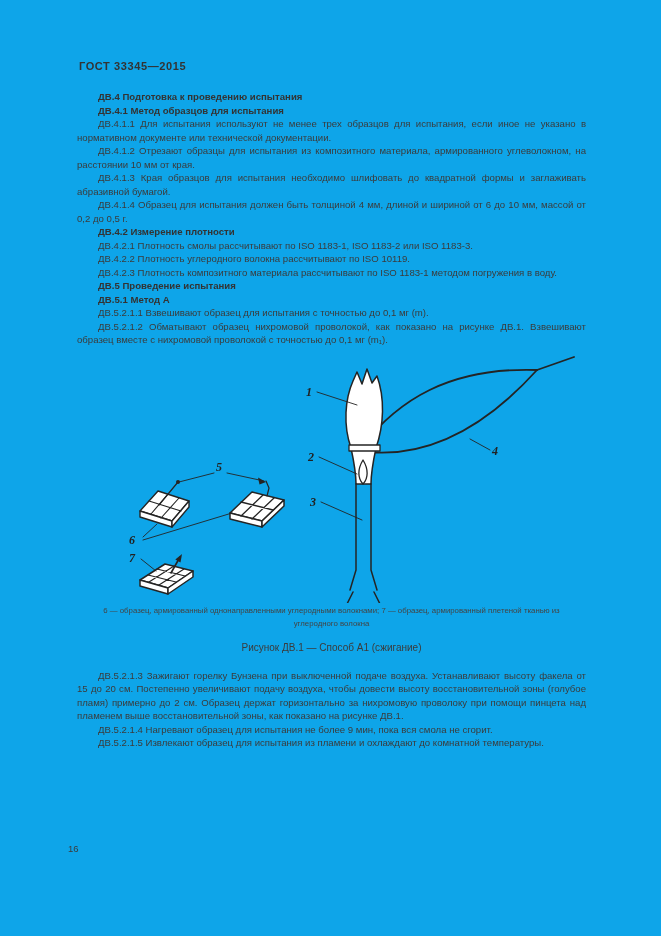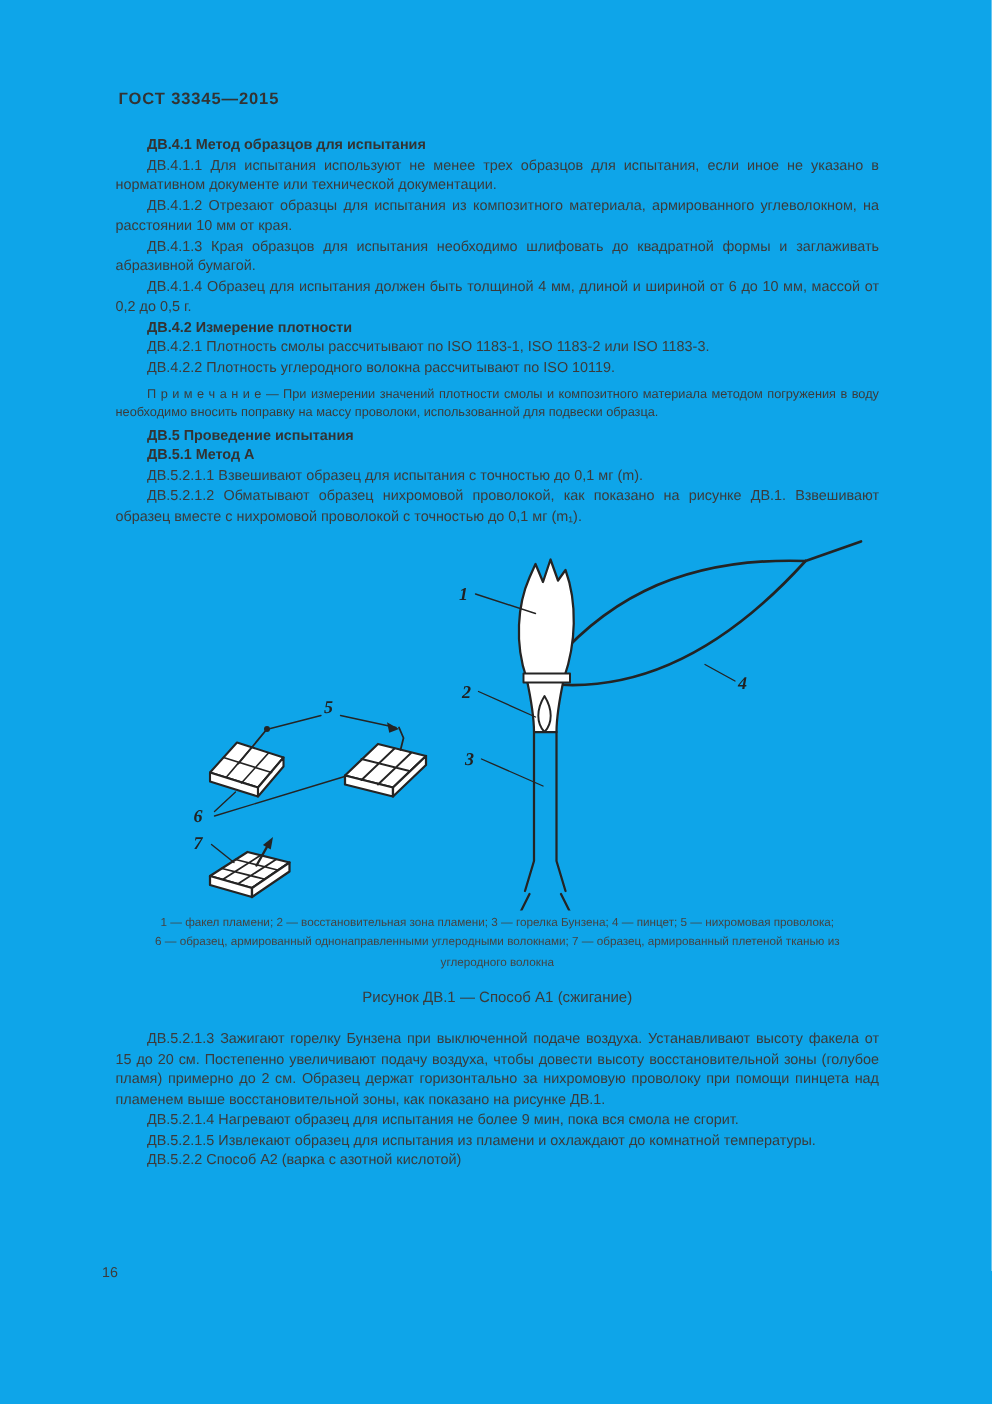--- a/index.html
+++ b/index.html
@@ -38,29 +38,30 @@
   }
 </style>
 </head>
 <body>
 
 <div class="page">
 
   <div class="doc-header">ГОСТ  33345—2015</div>
 
   <div class="body-col">
+    <p class="h">ДВ.4  Подготовка к проведению испытания</p>
     <p class="h">ДВ.4.1  Метод образцов для испытания</p>
     <p>ДВ.4.1.1  Для испытания используют не менее трех образцов для испытания, если иное не указано в нормативном документе или технической документации.</p>
     <p>ДВ.4.1.2  Отрезают образцы для испытания из композитного материала, армированного углеволокном, на расстоянии 10 мм от края.</p>
     <p>ДВ.4.1.3  Края образцов для испытания необходимо шлифовать до квадратной формы и заглаживать абразивной бумагой.</p>
     <p>ДВ.4.1.4  Образец для испытания должен быть толщиной 4 мм, длиной и шириной от 6 до 10 мм, массой от 0,2 до 0,5 г.</p>
     <p class="h">ДВ.4.2  Измерение плотности</p>
     <p>ДВ.4.2.1  Плотность смолы рассчитывают по ISO 1183-1, ISO 1183-2 или ISO 1183-3.</p>
     <p>ДВ.4.2.2  Плотность углеродного волокна рассчитывают по ISO 10119.</p>
-    <p class="note">П р и м е ч а н и е  —  При измерении значений плотности смолы и композитного материала методом погружения в воду необходимо вносить поправку на массу проволоки, использованной для подвески образца.</p>
+    <p>ДВ.4.2.3  Плотность композитного материала рассчитывают по ISO 1183-1 методом погружения в воду.</p>
     <p class="h">ДВ.5  Проведение испытания</p>
     <p class="h">ДВ.5.1  Метод А</p>
     <p>ДВ.5.2.1.1  Взвешивают образец для испытания с точностью до 0,1 мг (m).</p>
     <p>ДВ.5.2.1.2  Обматывают образец нихромовой проволокой, как показано на рисунке ДВ.1. Взвешивают образец вместе с нихромовой проволокой с точностью до 0,1 мг (m₁).</p>
 
     <div class="figure-wrap">
       <svg width="522" height="250" viewBox="75 410 522 250">
         <g stroke="#242424" fill="none" stroke-width="1.5" stroke-linejoin="round" stroke-linecap="round">
 
           <path d="M362 503 C398 458 448 424 537 427" stroke-width="1.8"></path>
@@ -118,26 +119,24 @@
           <text class="figlabel" x="308" y="518">2</text>
           <text class="figlabel" x="310" y="563">3</text>
           <text class="figlabel" x="492" y="512">4</text>
           <text class="figlabel" x="216" y="528">5</text>
           <text class="figlabel" x="129" y="601">6</text>
           <text class="figlabel" x="129" y="619">7</text>
         </g>
       </svg>
     </div>
 
-    <p class="caption">1 —  факел пламени; 2 —  восстановительная зона пламени; 3 —  горелка Бунзена; 4 —  пинцет; 5 —  нихромовая проволока;</p>
     <p class="caption">6 —  образец, армированный однонаправленными углеродными волокнами; 7 —  образец, армированный плетеной тканью из</p>
     <p class="caption">углеродного волокна</p>
     <p class="figtitle">Рисунок ДВ.1 —  Способ А1 (сжигание)</p>
 
     <p>ДВ.5.2.1.3  Зажигают горелку Бунзена при выключенной подаче воздуха. Устанавливают высоту факела от 15 до 20 см. Постепенно увеличивают подачу воздуха, чтобы довести высоту восстановительной зоны (голубое пламя) примерно до 2 см. Образец держат горизонтально за нихромовую проволоку при помощи пинцета над пламенем выше восстановительной зоны, как показано на рисунке ДВ.1.</p>
     <p>ДВ.5.2.1.4  Нагревают образец для испытания не более 9 мин, пока вся смола не сгорит.</p>
     <p>ДВ.5.2.1.5  Извлекают образец для испытания из пламени и охлаждают до комнатной температуры.</p>
-    <p>ДВ.5.2.2  Способ А2 (варка с азотной кислотой)</p>
   </div>
 
   <div class="pagenum">16</div>
 
 </div>
 
 </body></html>

